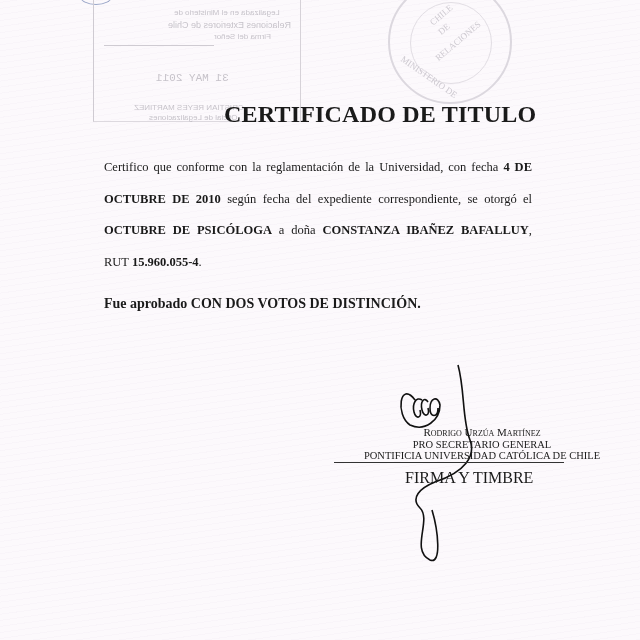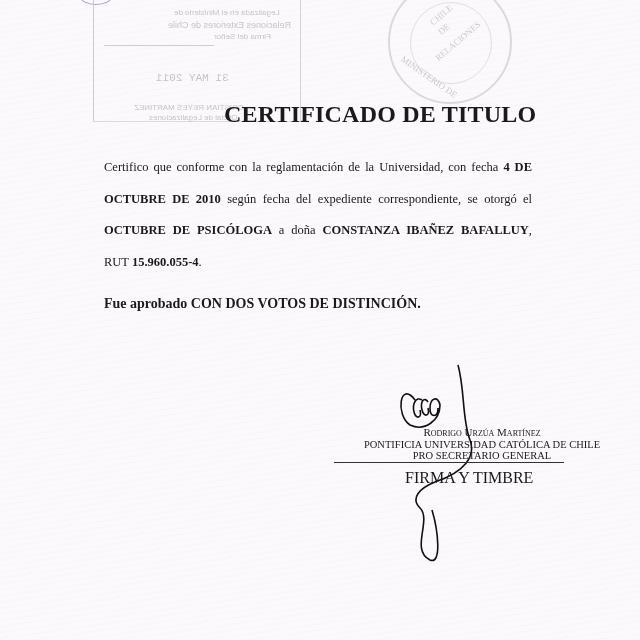--- a/index.html
+++ b/index.html
@@ -84,19 +84,19 @@
 
   <div class="approved">Fue aprobado CON  DOS VOTOS DE DISTINCIÓN.</div>
 
   <svg class="signature" width="110" height="210" viewBox="0 0 110 210">
     <path d="M35 40 C20 20, 15 55, 30 65 C45 72, 60 60, 60 45 C58 35, 50 38, 50 48 C50 58, 58 58, 58 48 M 48 42 C 44 36, 40 42, 42 50 C 44 58, 50 56, 48 48 M 42 40 C 36 36, 32 44, 34 52 C 36 60, 42 58, 40 50" fill="none" stroke="#111" stroke-width="1.6"></path>
     <path d="M78 5 C85 30, 82 60, 90 80 C96 96, 85 112, 55 122 C40 128, 30 138, 40 148 C52 160, 30 190, 50 200 C62 205, 58 170, 52 150" fill="none" stroke="#111" stroke-width="1.6"></path>
   </svg>
 
   <div class="signer">
     <div class="name">Rodrigo Urzúa Martínez</div>
+    <div>PRO SECRETARIO GENERAL</div>
     <div>PONTIFICIA UNIVERSIDAD CATÓLICA DE CHILE</div>
-    <div>PRO SECRETARIO GENERAL</div>
   </div>
   <div class="sig-rule"></div>
   <div class="firma">FIRMA Y TIMBRE</div>
 
 </div>
 
 </body></html>

